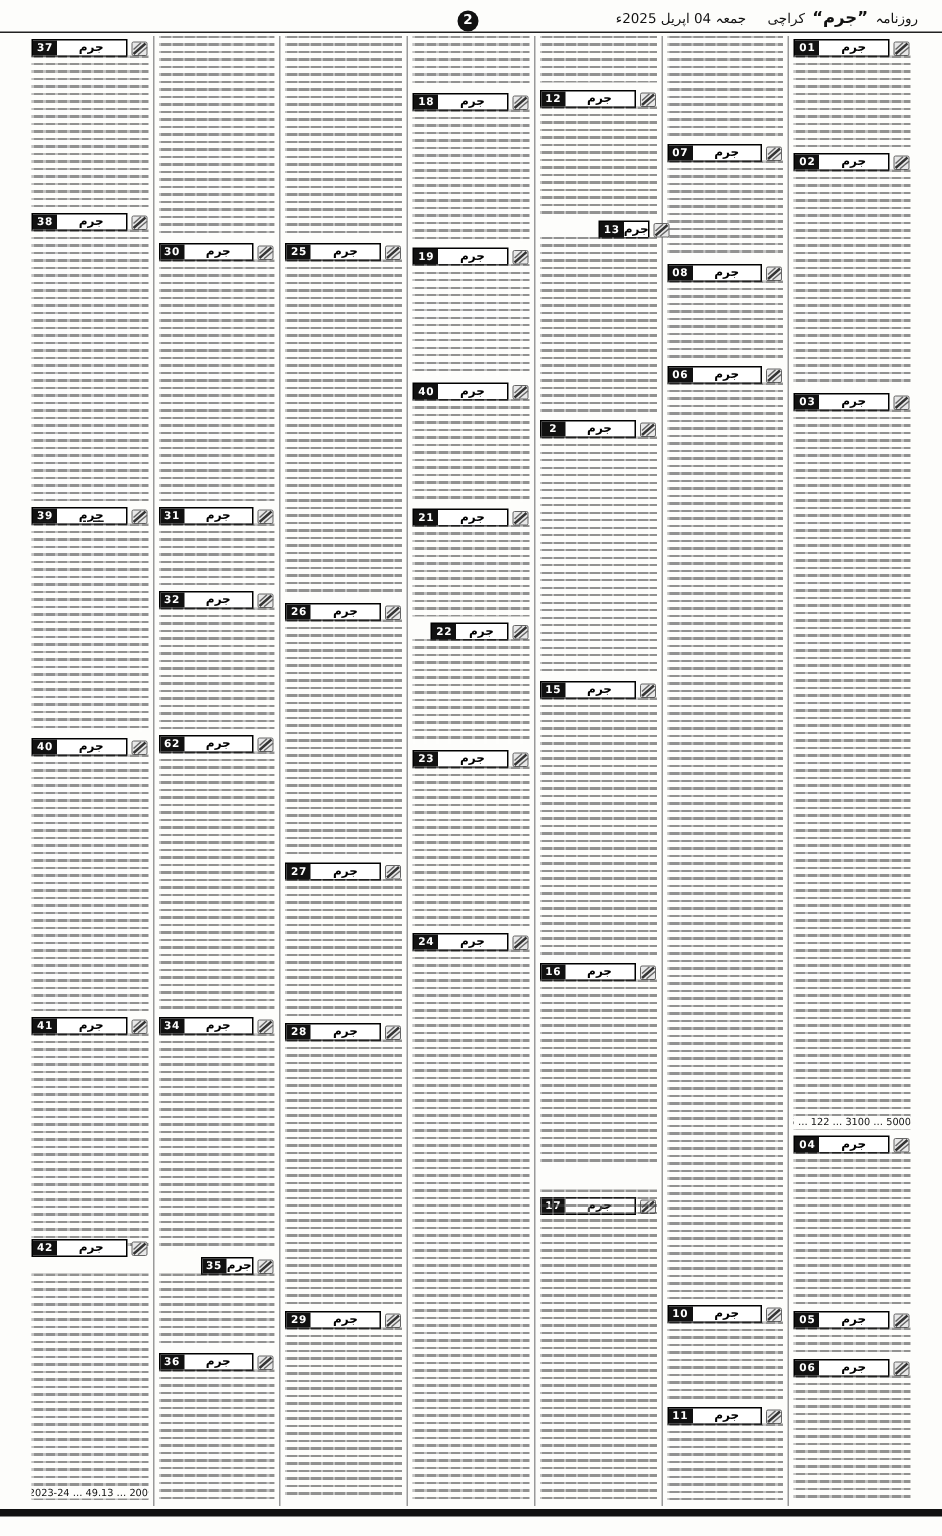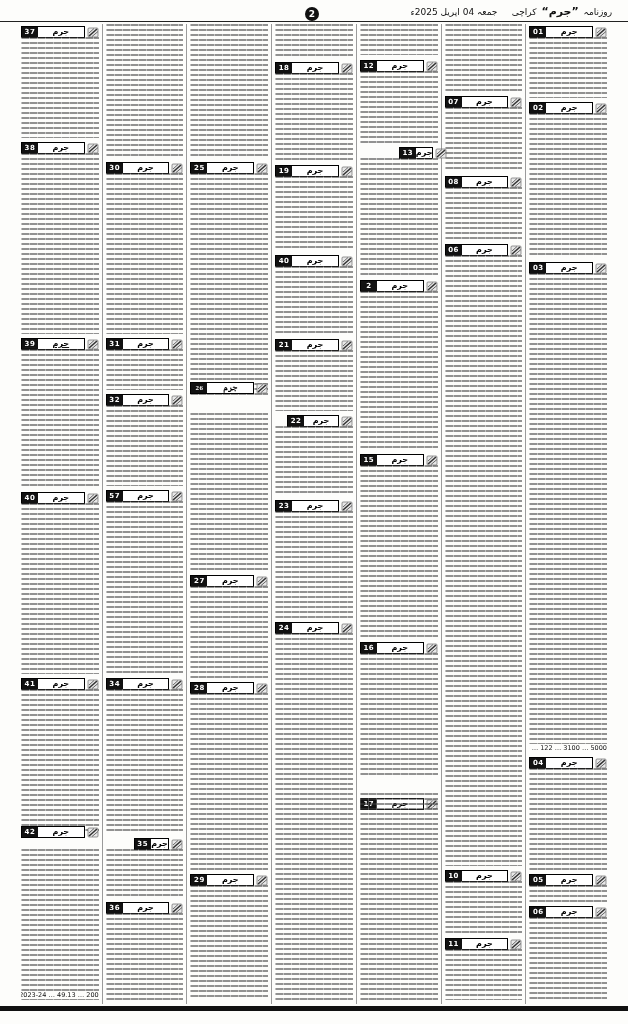--- a/index.html
+++ b/index.html
@@ -467,21 +467,21 @@
       </div>
       <svg class="crest" viewBox="0 0 12 12">
         <rect x="1" y="2" width="10" height="9" rx="1" fill="#e8e8e8" stroke="#555" stroke-width="0.6"></rect>
         <path d="M2 10 L10 3" stroke="#333" stroke-width="1.6"></path>
         <path d="M2 7 L7 2.5" stroke="#666" stroke-width="1"></path>
         <path d="M5 10.5 L11 5.5" stroke="#666" stroke-width="1"></path>
       </svg>
     </div>
   </div>
 <div class="greek" style="top: 149px; height: 225px;"></div>
-  <div class="item" style="top: 356px; font-family: Liberation Serif, serif;">
+  <div class="item" style="top: 376px;">
     <div class="item-header">
       <div class="hdr-box">
         <div class="hdr-num">26</div>
         <div class="hdr-word">جرم</div>
       </div>
       <svg class="crest" viewBox="0 0 12 12">
         <rect x="1" y="2" width="10" height="9" rx="1" fill="#e8e8e8" stroke="#555" stroke-width="0.6"></rect>
         <path d="M2 10 L10 3" stroke="#333" stroke-width="1.6"></path>
         <path d="M2 7 L7 2.5" stroke="#666" stroke-width="1"></path>
         <path d="M5 10.5 L11 5.5" stroke="#666" stroke-width="1"></path>
@@ -578,21 +578,21 @@
         <path d="M2 10 L10 3" stroke="#333" stroke-width="1.6"></path>
         <path d="M2 7 L7 2.5" stroke="#666" stroke-width="1"></path>
         <path d="M5 10.5 L11 5.5" stroke="#666" stroke-width="1"></path>
       </svg>
     </div>
   </div>
 <div class="greek" style="top: 381px; height: 81px;"></div>
   <div class="item" style="top: 464px;">
     <div class="item-header">
       <div class="hdr-box">
-        <div class="hdr-num">57</div>
+        <div class="hdr-num">62</div>
         <div class="hdr-word">جرم</div>
       </div>
       <svg class="crest" viewBox="0 0 12 12">
         <rect x="1" y="2" width="10" height="9" rx="1" fill="#e8e8e8" stroke="#555" stroke-width="0.6"></rect>
         <path d="M2 10 L10 3" stroke="#333" stroke-width="1.6"></path>
         <path d="M2 7 L7 2.5" stroke="#666" stroke-width="1"></path>
         <path d="M5 10.5 L11 5.5" stroke="#666" stroke-width="1"></path>
       </svg>
     </div>
   </div>

